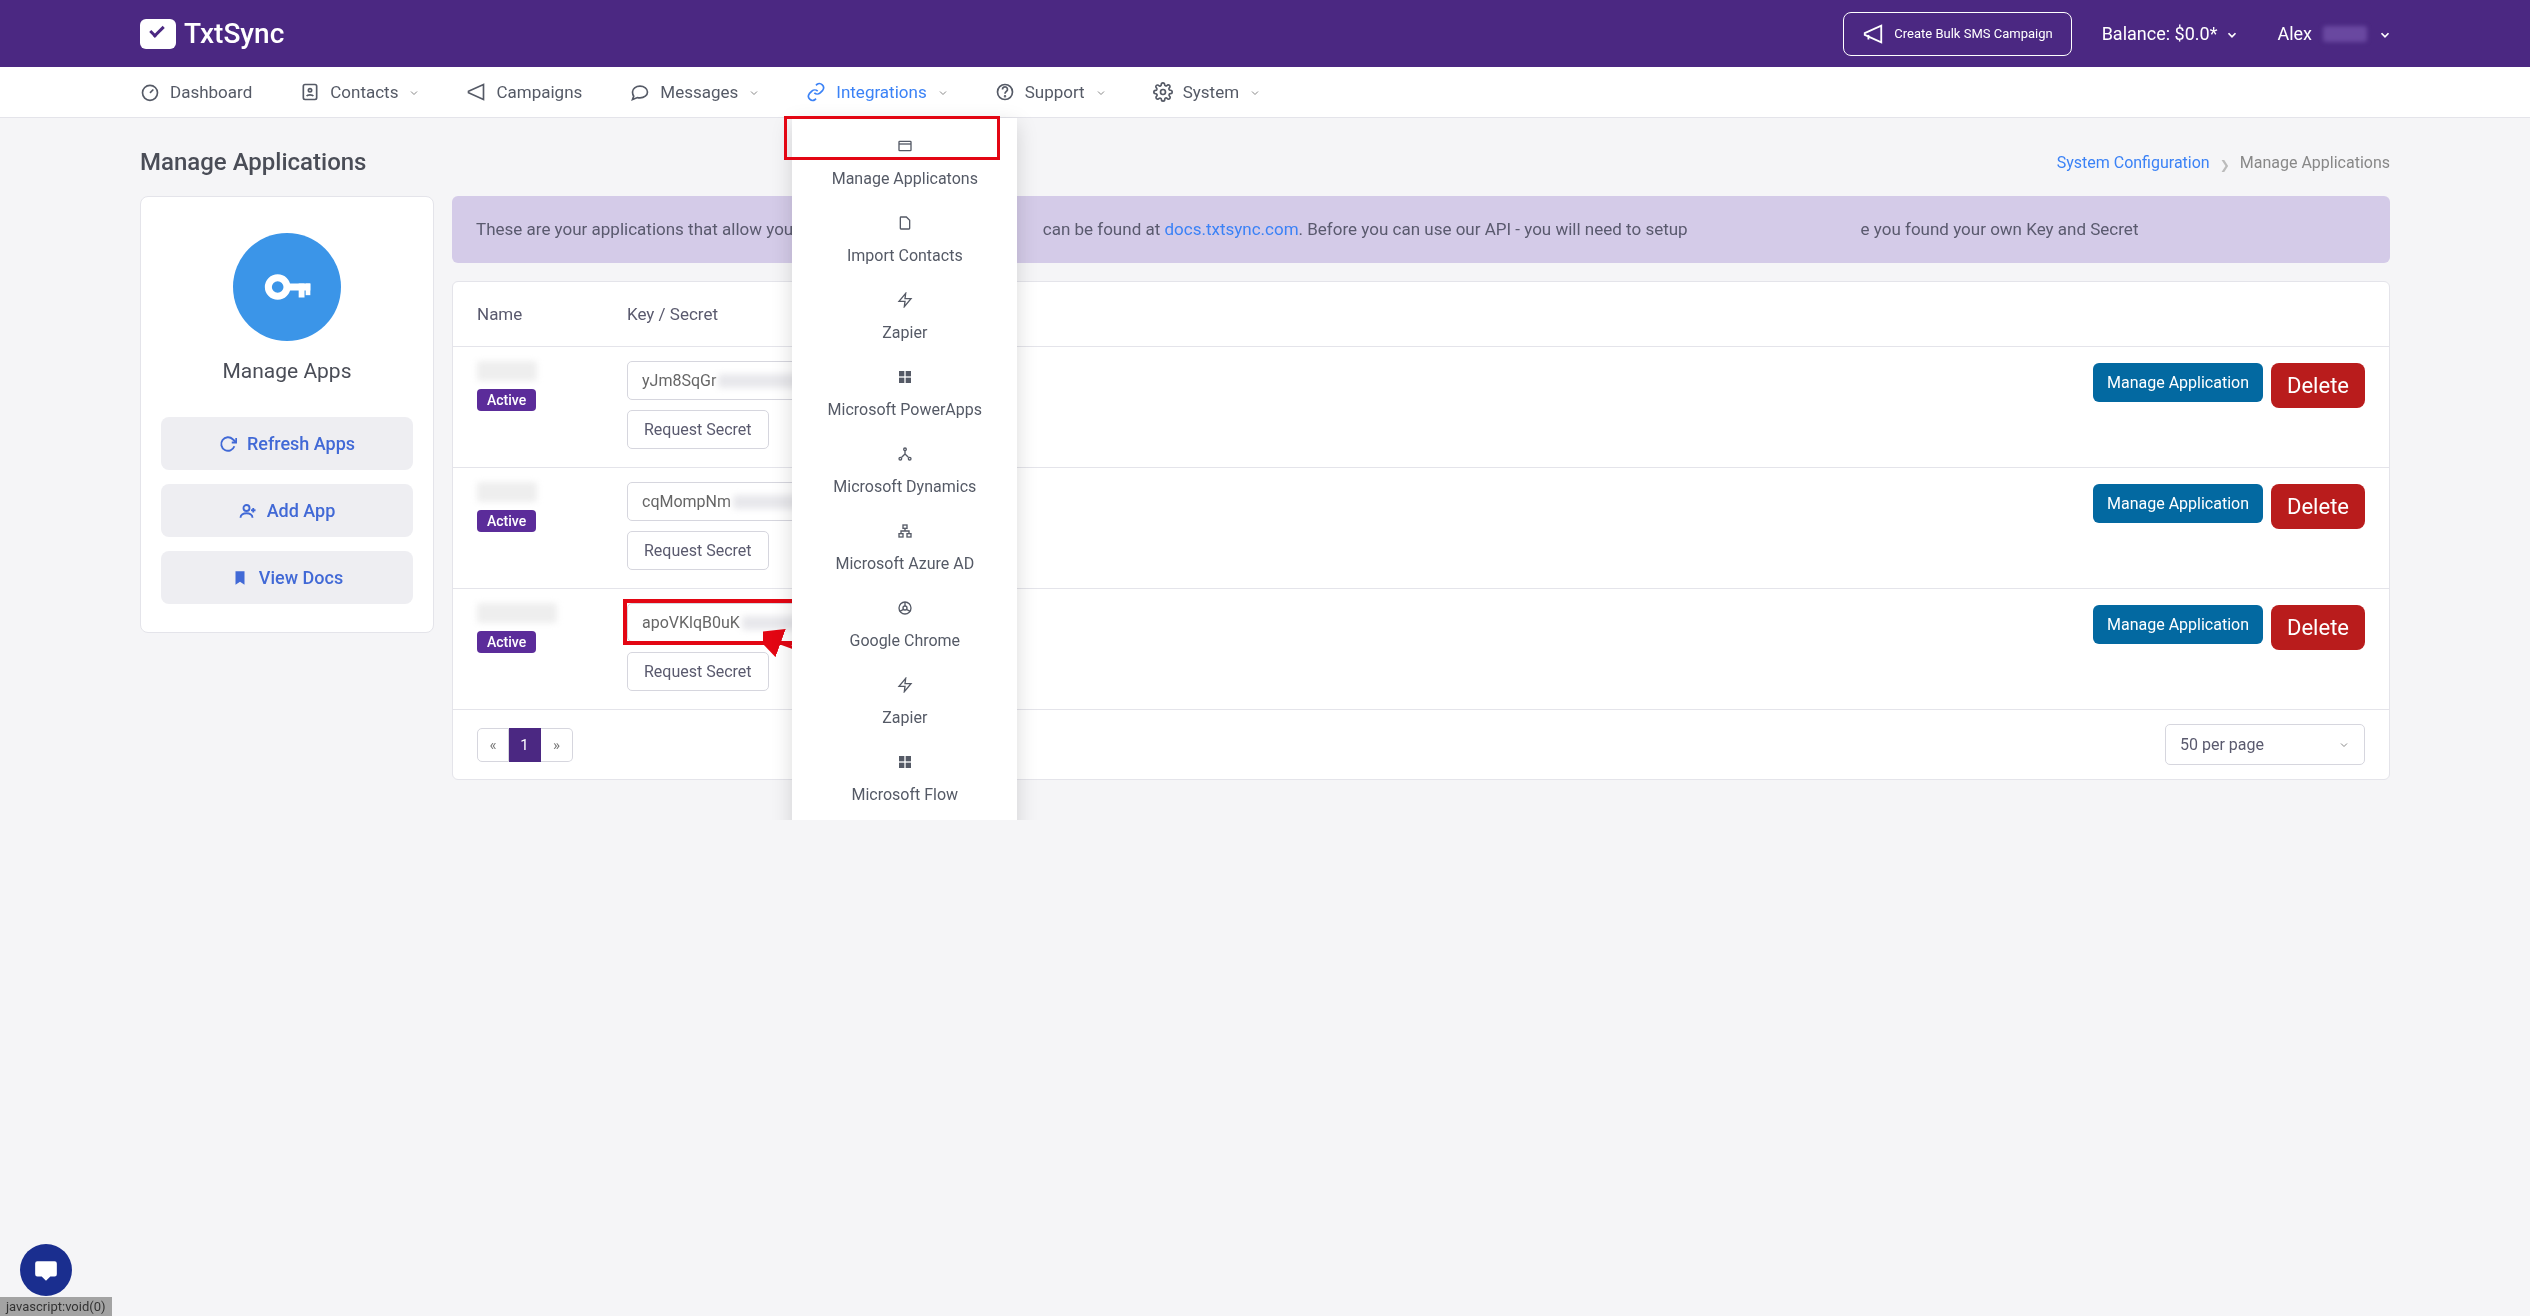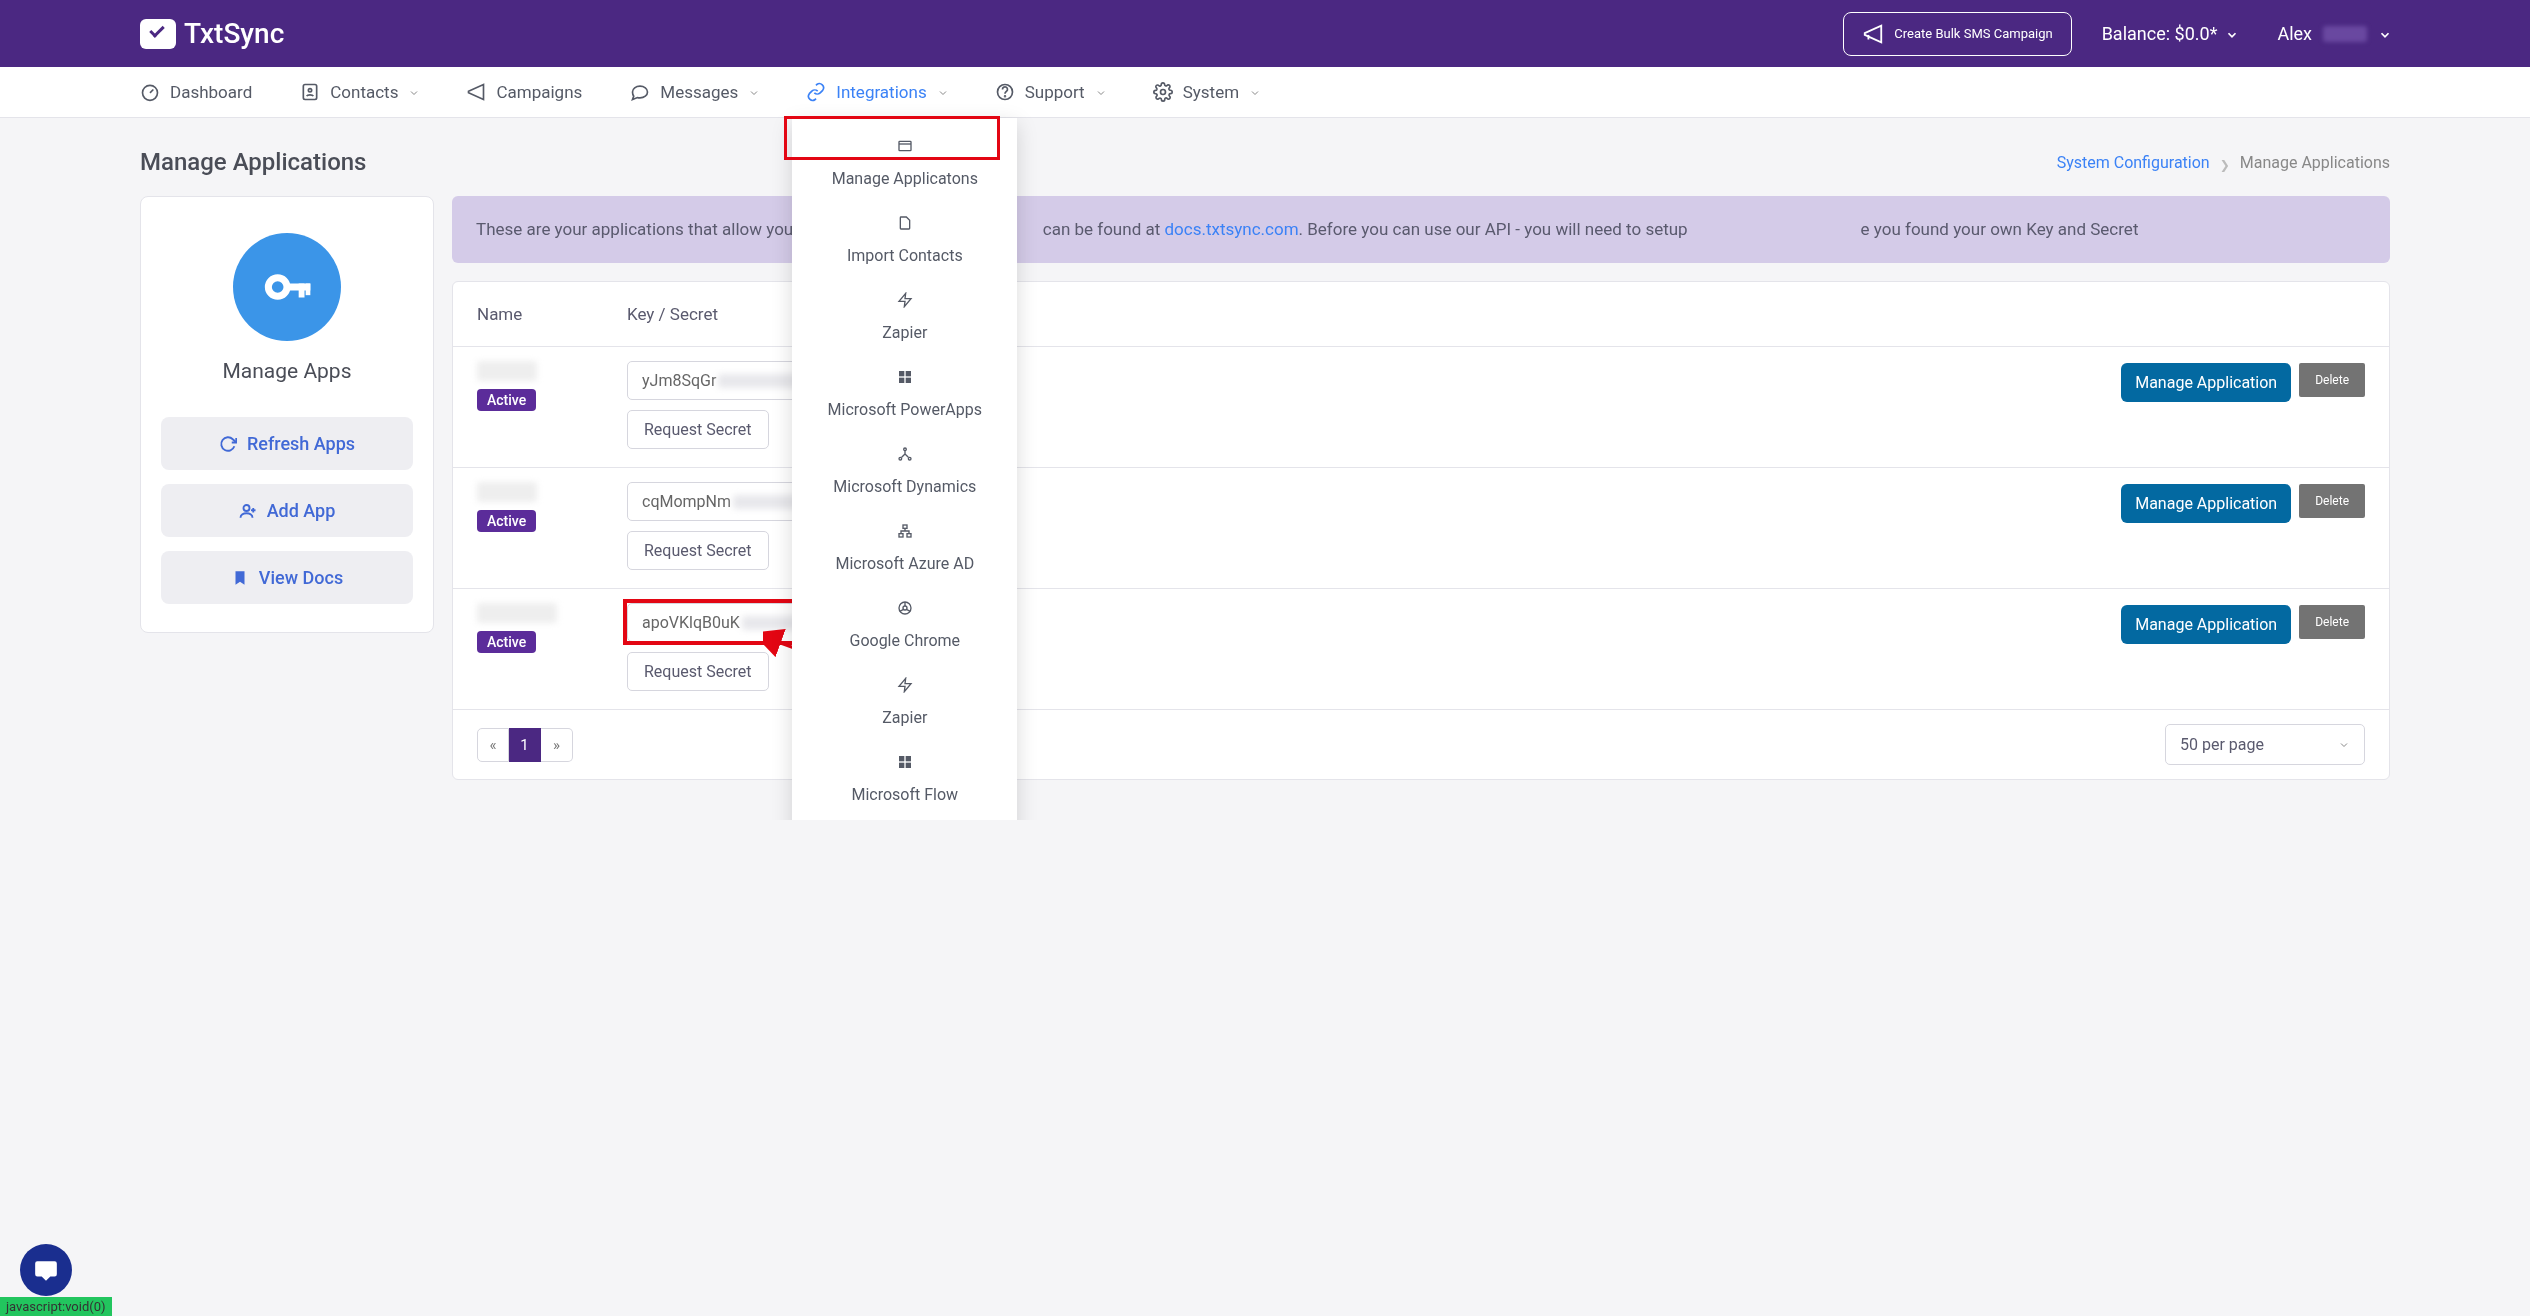--- a/index.html
+++ b/index.html
@@ -59,36 +59,36 @@
 .table-row:last-of-type { border-bottom: none; }
 .row-name { width: 150px; }
 .name-blur { width: 60px; height: 20px; background: #eee; filter: blur(3px); border-radius: 2px; margin-bottom: 8px; }
 .badge-active { display: inline-block; background: #5b2c9a; color: #ffffff; font-size: 14px; padding: 3px 10px; border-radius: 4px; font-weight: 500; }
 .row-key { flex: 1; }
 .key-input-wrap { border: 1px solid #d6d6de; border-radius: 5px; padding: 9px 14px 9px 14px; width: 310px; font-size: 16px; color: #666; margin-bottom: 10px; display:flex; align-items:center; position: relative; }
 .key-blur { display:inline-block; background:#e8e8ec; width:110px; height:14px; filter:blur(3px); border-radius:2px; margin-left:2px;}
 .secret-btn { border: 1px solid #d6d6de; border-radius: 5px; padding: 9px 16px; font-size: 16px; color: #5a5a6e; background: #fff; cursor: pointer; display: inline-block; }
 .row-actions { width: 280px; display: flex; gap: 8px; justify-content: flex-end; align-items: flex-start; padding-top: 2px; }
 .btn-manage { background: #0369a1; color: #fff; border-radius: 6px; padding: 10px 14px; font-size: 16px; cursor: pointer; }
-.btn-delete { background: #737373; color: #fff; border-radius: 2px; padding: 10px 16px; font-size: 12px; cursor: pointer; }
+.btn-delete { background: #b91c1c; color: #fff; border-radius: 8px; padding: 10px 16px; font-size: 22px; cursor: pointer; }
 
 .red-box-key { border: 4px solid #e30613; position: absolute; pointer-events: none; }
 
 .table-foot { display: flex; align-items: center; padding: 14px 24px; }
 .pager { display: flex; }
 .pager-btn { width: 32px; height: 34px; border: 1px solid #d6d6de; display: flex; align-items: center; justify-content: center; font-size: 15px; color: #777; cursor: pointer; background: #fff; }
 .pager-btn:first-child { border-radius: 5px 0 0 5px; }
 .pager-btn:last-child { border-radius: 0 5px 5px 0; }
 .pager-btn + .pager-btn { border-left: none; }
 .pager-btn.active { background: #4b2882; color: #fff; border-color: #4b2882; }
 .perpage { margin-left: auto; border: 1px solid #d6d6de; border-radius: 5px; padding: 10px 14px; font-size: 16px; color: #5a5a6e; width: 200px; display: flex; align-items: center; cursor: pointer; }
 .perpage .chev { margin-left: auto; }
 
 .chat-bubble { position: fixed; bottom: 20px; left: 20px; width: 52px; height: 52px; border-radius: 50%; background: #1a2e8f; display:flex; align-items:center; justify-content:center; cursor:pointer; }
-.status-link { position: fixed; bottom: 0; left: 0; background: #22c55e; color: #333; font-size: 13px; padding: 2px 6px; }
+.status-link { position: fixed; bottom: 0; left: 0; background: #a3a3a3; color: #333; font-size: 13px; padding: 2px 6px; }
 
 svg { display: block; }
 
 .arrow-annot { position: absolute; pointer-events: none; z-index: 15; }
 .integrations-wrap { position: relative; }
 </style>
 </head>
 <body>
 
 <div class="top-bar">

